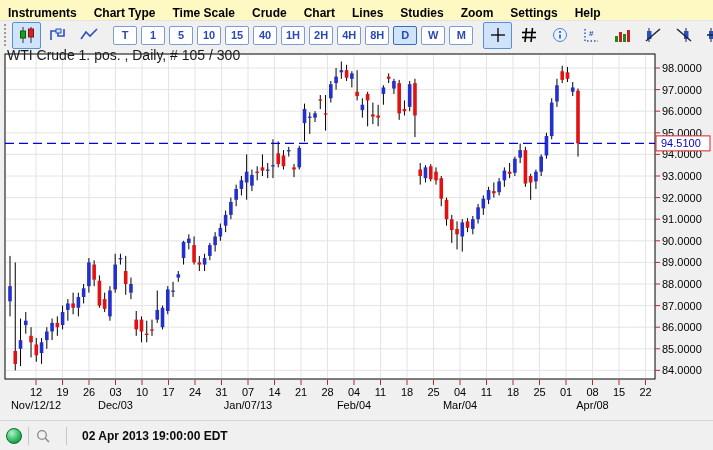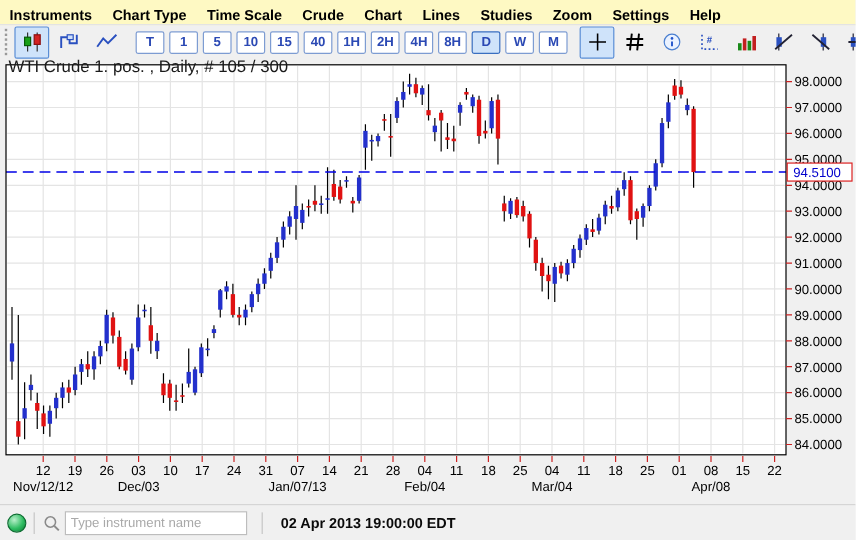--- a/index.html
+++ b/index.html
@@ -536,19 +536,18 @@
 
 <div class="statusbar">
   <div class="sphere"></div>
   <div class="vdiv"></div>
   <span style="margin-right:2px;display:flex">
     <svg width="17" height="17" viewBox="0 0 17 17">
         <circle cx="7" cy="7" r="4.3" fill="none" stroke="#8a8a8a" stroke-width="1.3"></circle>
         <line x1="10.3" y1="10.3" x2="14" y2="14" stroke="#8a8a8a" stroke-width="1.6"></line>
       </svg>
   </span>
-  <input class="search-input" type="text" placeholder="Type instrument name" style="">
   <div class="vdiv" style="margin-left:12px"></div>
   <span class="timestamp">02 Apr 2013 19:00:00 EDT</span>
 </div>
 
 
 
 
 </body></html>

